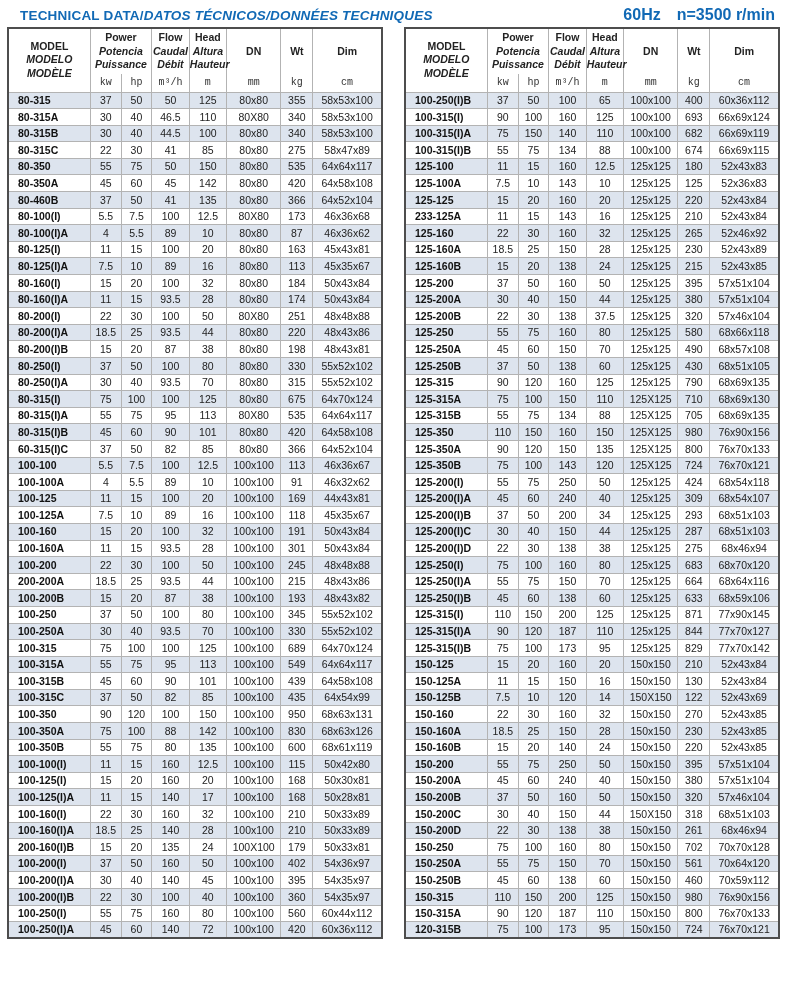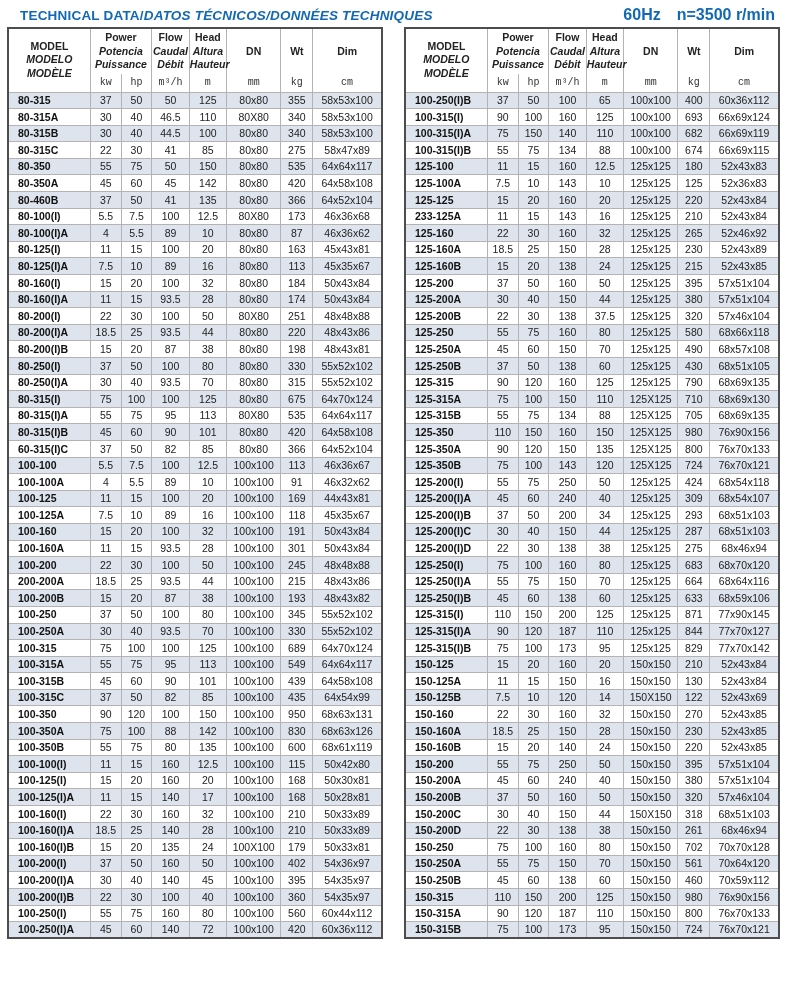--- a/index.html
+++ b/index.html
@@ -556,21 +556,21 @@
           <td>100-160(I)A</td>
           <td>18.5</td>
           <td>25</td>
           <td>140</td>
           <td>28</td>
           <td>100x100</td>
           <td>210</td>
           <td>50x33x89</td>
         </tr>
         <tr>
-          <td>100-160(I)B</td>
+          <td>200-160(I)B</td>
           <td>15</td>
           <td>20</td>
           <td>135</td>
           <td>24</td>
           <td>100X100</td>
           <td>179</td>
           <td>50x33x81</td>
         </tr>
         <tr class="shaded">
           <td>100-200(I)</td>
@@ -1167,21 +1167,21 @@
           <td>150-315A</td>
           <td>90</td>
           <td>120</td>
           <td>187</td>
           <td>110</td>
           <td>150x150</td>
           <td>800</td>
           <td>76x70x133</td>
         </tr>
         <tr class="shaded">
-          <td>150-315B</td>
+          <td>120-315B</td>
           <td>75</td>
           <td>100</td>
           <td>173</td>
           <td>95</td>
           <td>150x150</td>
           <td>724</td>
           <td>76x70x121</td>
         </tr>
       </tbody>
   </table>

